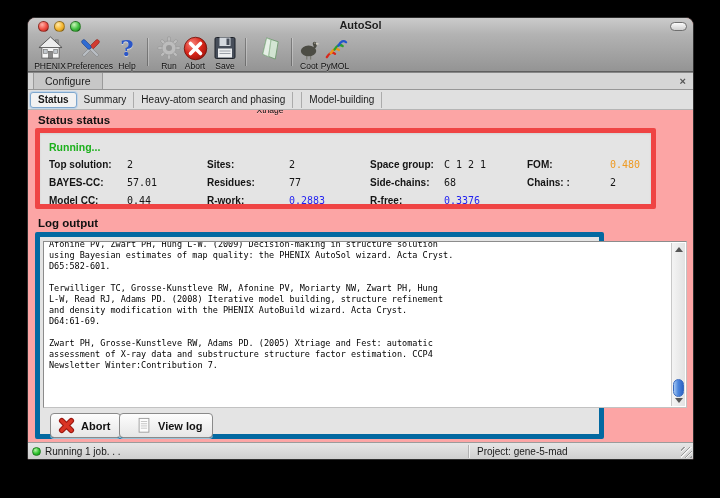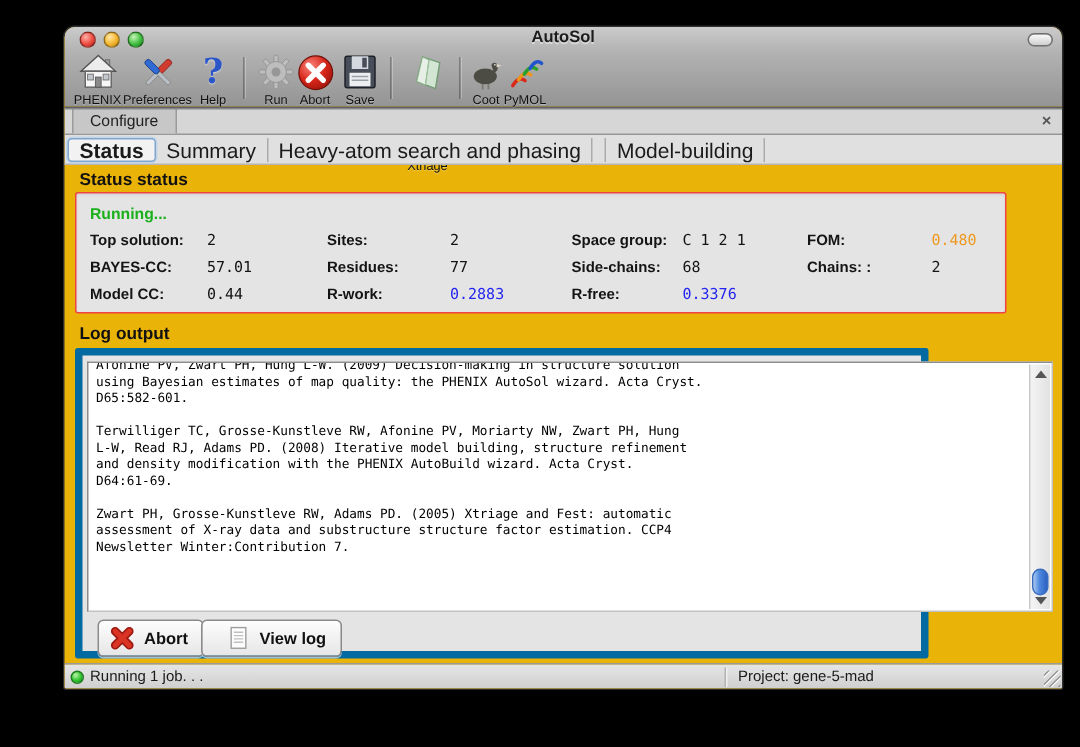--- a/index.html
+++ b/index.html
@@ -1,20 +1,20 @@
 <!DOCTYPE html>
 <html><head>
 <meta charset="utf-8">
 <style>
   * { margin:0; padding:0; box-sizing:border-box; }
   html,body { width:720px; height:498px; background:#000; overflow:hidden;
     font-family:"Liberation Sans", sans-serif; }
 
-  .window { position:absolute; left:42px; top:17px; width:667px; height:443px;
-    background:#eab308; border-radius:8px 8px 2px 2px; overflow:hidden;
+  .window { position:absolute; left:27px; top:17px; width:667px; height:443px;
+    background:#fca5a5; border-radius:8px 8px 2px 2px; overflow:hidden;
     border:1px solid #2e2e2e; }
 
   
   .titlebar { position:absolute; left:0; top:0; width:100%; height:16px;
     background:linear-gradient(#cbcbcb,#b3b3b3); }
   .title { position:absolute; left:0; right:0; top:1px; text-align:center;
     font-size:11px; font-weight:bold; color:#1c1c1c;
     text-shadow:0 1px 0 rgba(255,255,255,.45); }
   .lights { position:absolute; left:10px; top:3px; display:flex; gap:5px; }
   .light { width:11px; height:11px; border-radius:50%; border:1px solid rgba(0,0,0,.35); }
@@ -49,34 +49,34 @@
   .tab:first-child { margin-left:5px; border-left:1px solid #9b9b9b; }
   .tab.active { background:#e9e9e9; font-weight:bold; }
   .tabclose { position:absolute; right:7px; top:2px; font-size:11px; color:#555;
     font-weight:bold; line-height:14px; }
 
   
   .subtabs { position:absolute; left:0; top:72px; width:100%; height:20px;
     background:#e0e0e0; border-bottom:1px solid #b5b5b5; display:flex;
     align-items:center; }
   .subtab { height:16px; margin-top:0; padding:0 7px; display:flex;
-    align-items:center; font-size:14px; color:#1a1a1a;
+    align-items:center; font-size:10px; color:#1a1a1a;
     border-right:1px solid #ababab; white-space:nowrap; }
   .subtab.sel { font-weight:bold; background:#f2f2f2; border:1px solid #7fa7cd;
     box-shadow:0 0 0 1px #c2d5e8; border-radius:3px; margin-left:2px; }
   .subtab.gap { margin-left:8px; border-left:1px solid #ababab; }
 
   
   .heading { position:absolute; left:10px; font-size:11.5px; font-weight:bold;
     color:#111; }
   .h-wizard { top:96px; }
   .h-log { top:199px; }
 
   .wpanel { position:absolute; left:7px; top:110px; width:621px; height:81px;
-    background:#e4e4e4; border:1px solid #ef4444; border-radius:2px;
+    background:#e4e4e4; border:5px solid #ef4444; border-radius:2px;
     box-shadow:inset 0 1px 2px rgba(0,0,0,.08); padding:8px 0 0 9px; }
   .running { font-size:10.5px; font-weight:bold; margin-bottom:6px; }
   .wsgrid { display:grid;
     grid-template-columns:78px 80px 82px 81px 74px 83px 83px 1fr;
     row-gap:7px; align-items:baseline; }
   .flabel { font-size:10px; font-weight:bold; color:#141414; }
   .fvalue { font-family:"DejaVu Sans Mono", monospace; font-size:10px; color:#141414; }
   .fvalue.orange { color:#ee9a22; }
   .fvalue.blue { color:#2424f0; }
 

